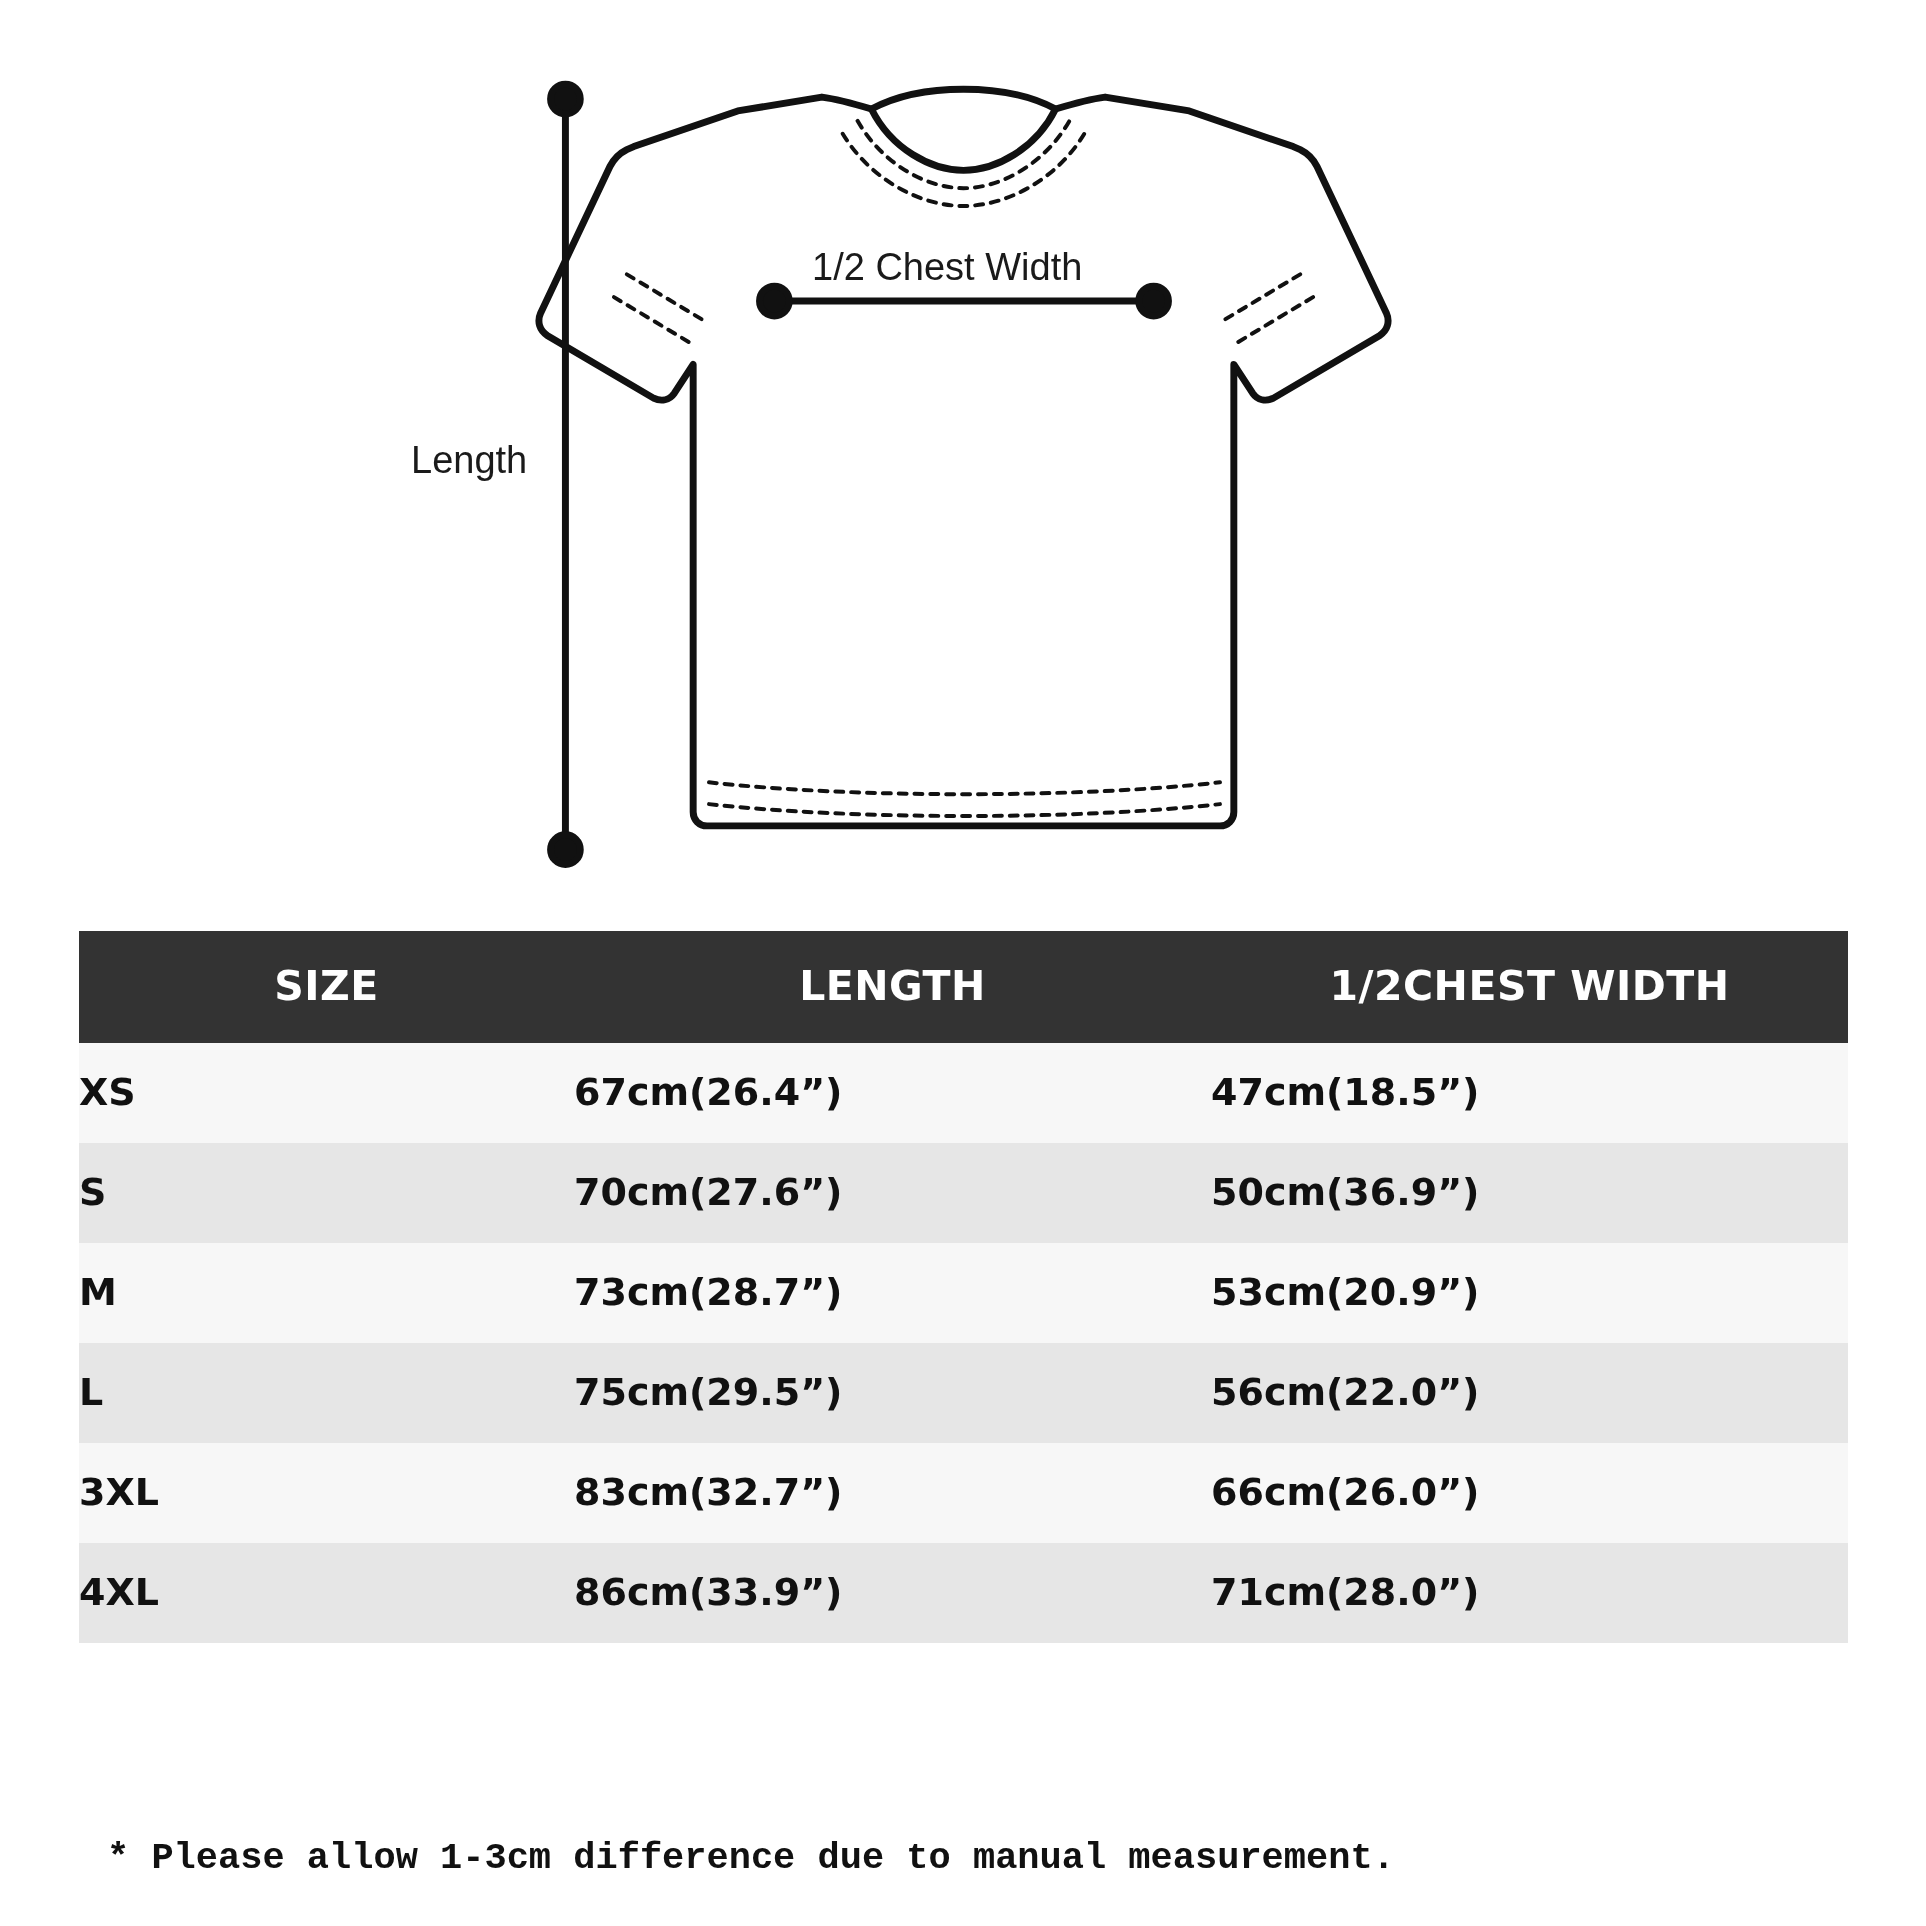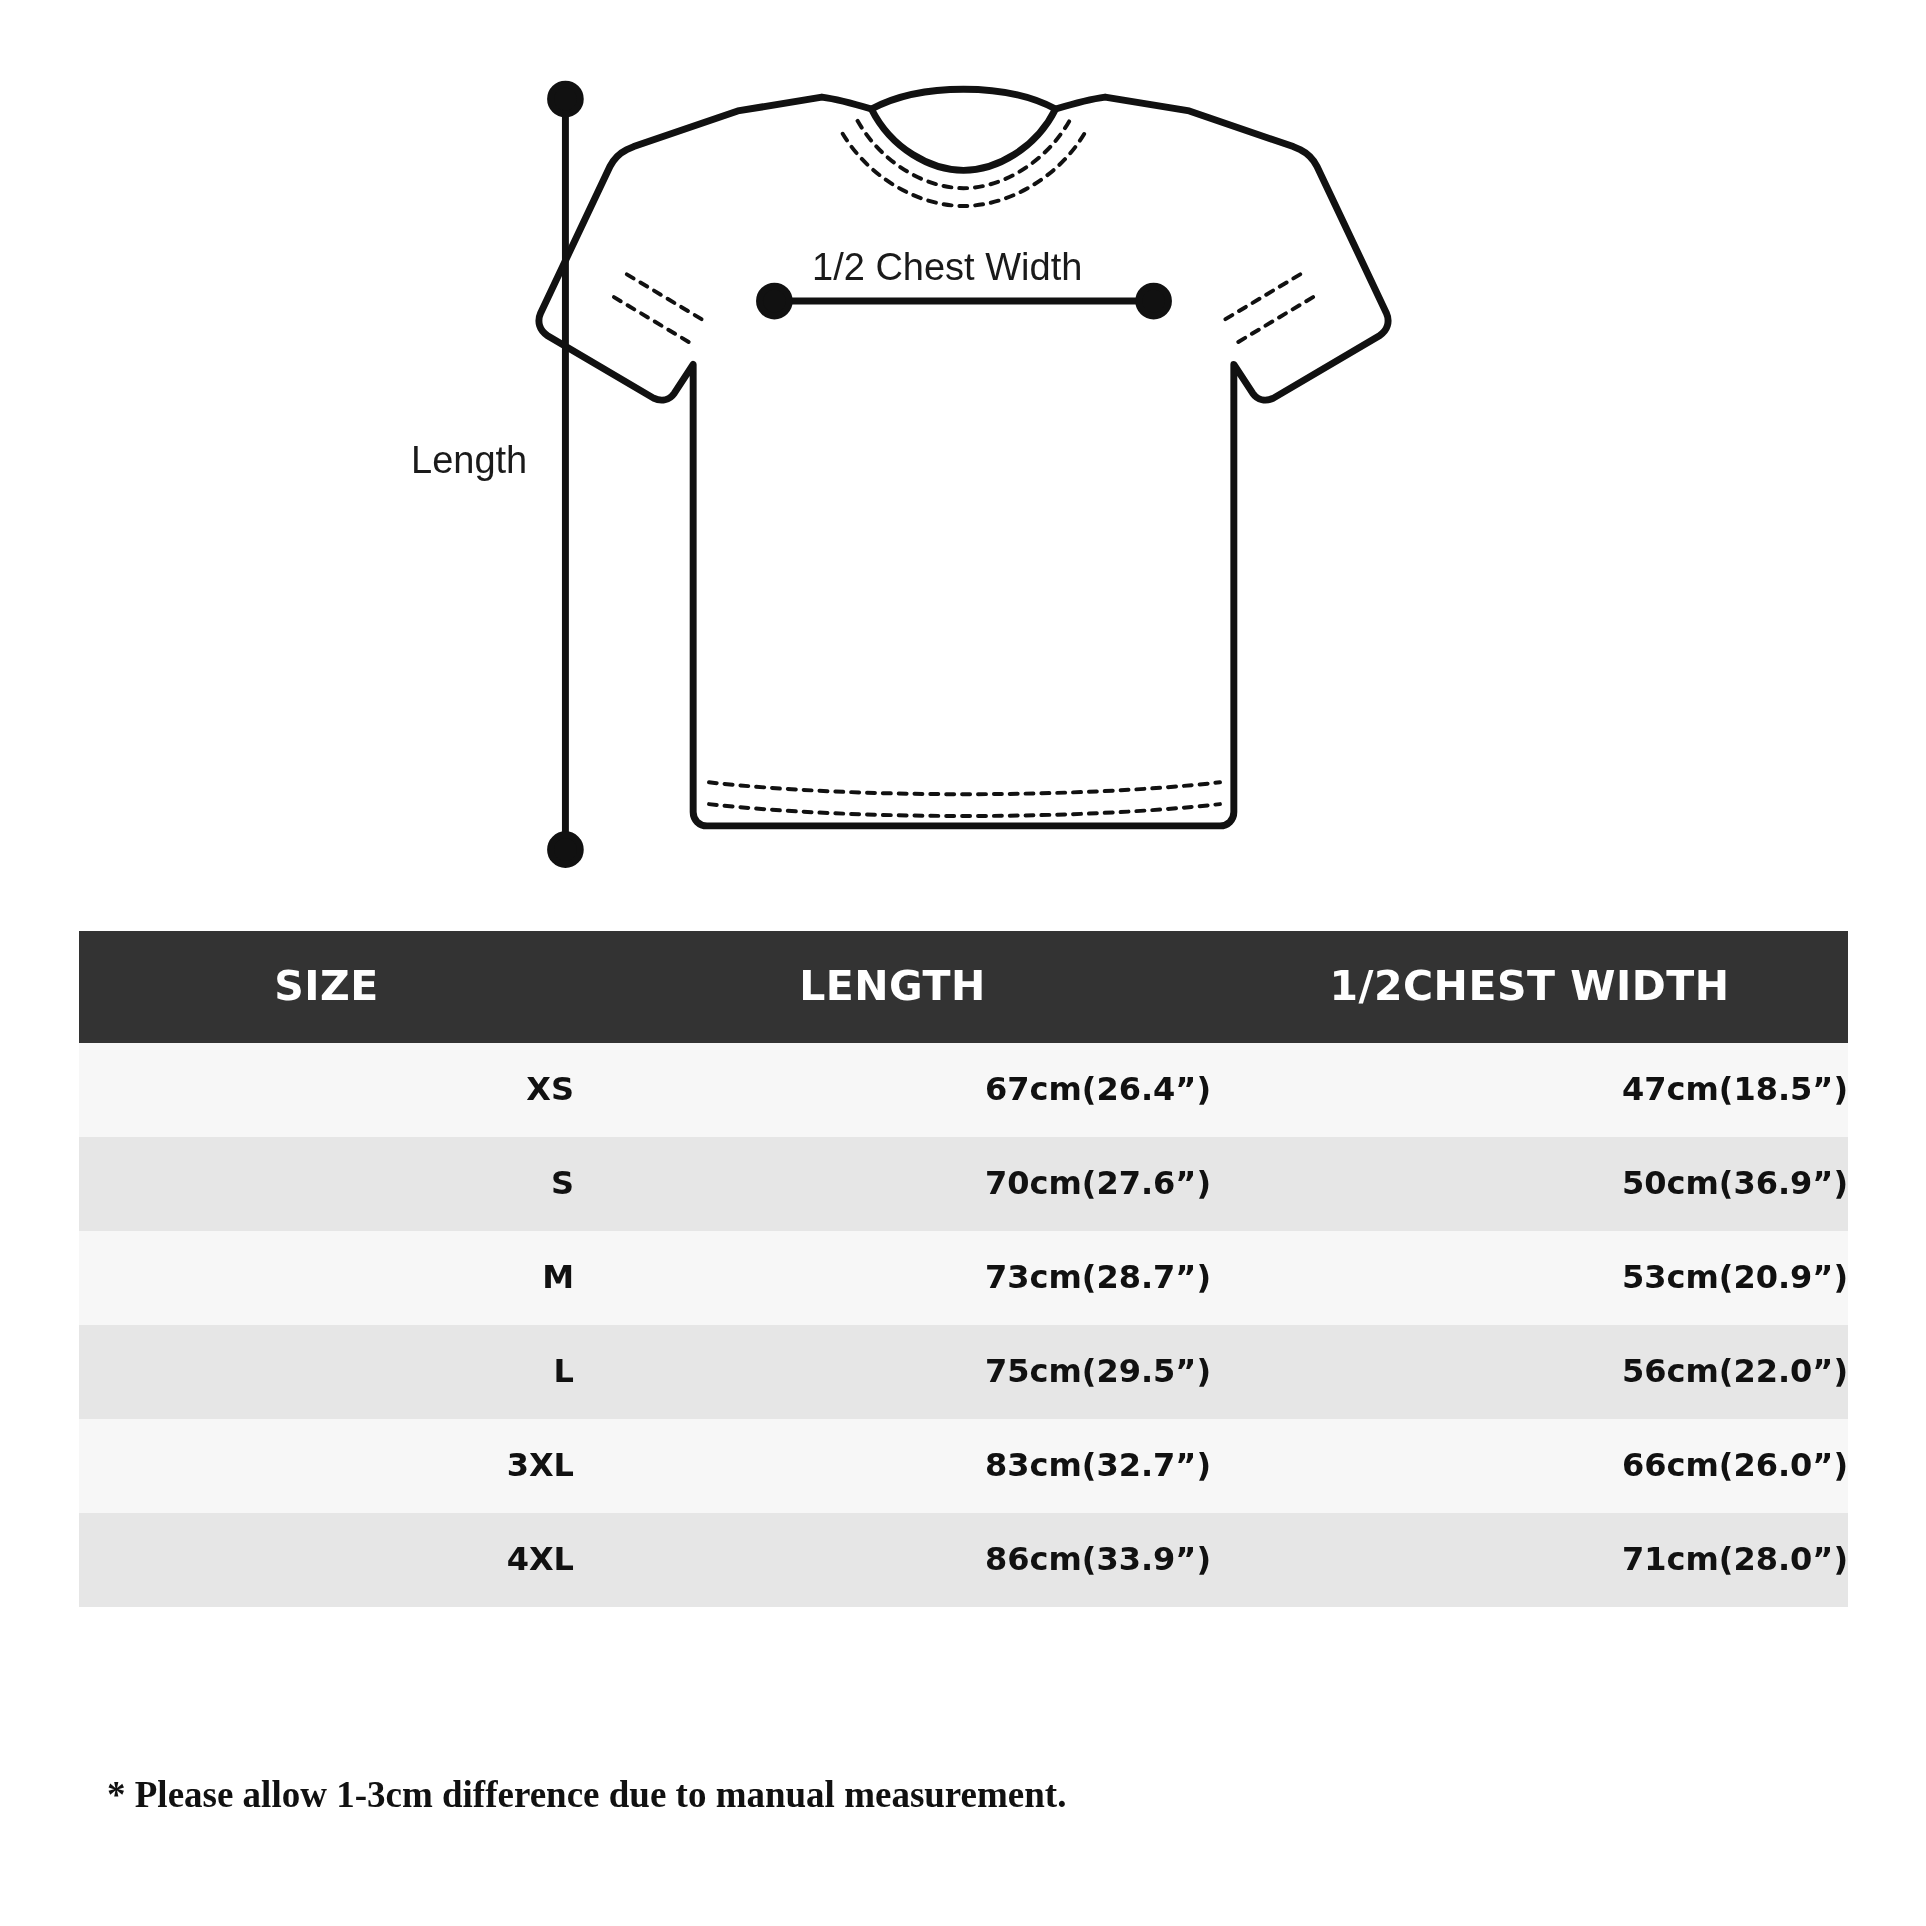--- a/index.html
+++ b/index.html
@@ -63,45 +63,45 @@
   table.size-table thead th {
     background: #333333;
     color: #ffffff;
     font-size: 41px;
     font-weight: bold;
     letter-spacing: 0.5px;
     padding: 31px 0 33px 0;
     font-family: "DejaVu Sans", sans-serif;
   }
   table.size-table tbody td {
-    font-size: 32px;
+    font-size: 38px;
     font-weight: bold;
-    text-align: right;
+    text-align: left;
     padding: 27px 0 29px 0;
     color: #111111;
     font-family: "DejaVu Sans", sans-serif;
   }
   table.size-table tbody tr.odd td {
     background: #f7f7f7;
   }
   table.size-table tbody tr.even td {
     background: #e6e6e6;
   }
   .col-size { width: 495px; }
   .col-len  { width: 637px; }
   .col-chest{ width: 637px; }
 
   .footnote {
     position: absolute;
     left: 107px;
-    top: 1773px;
+    top: 1837px;
     font-size: 37px;
     font-weight: bold;
     color: #111111;
-    font-family: Liberation Serif, serif;
+    font-family: Liberation Mono, monospace;
     white-space: nowrap;
   }
 </style>
 </head>
 <body>
 
 <div class="page">
 
   <div class="diagram">
     <svg width="1927" height="921" viewBox="0 0 1946 930" xmlns="http://www.w3.org/2000/svg">

